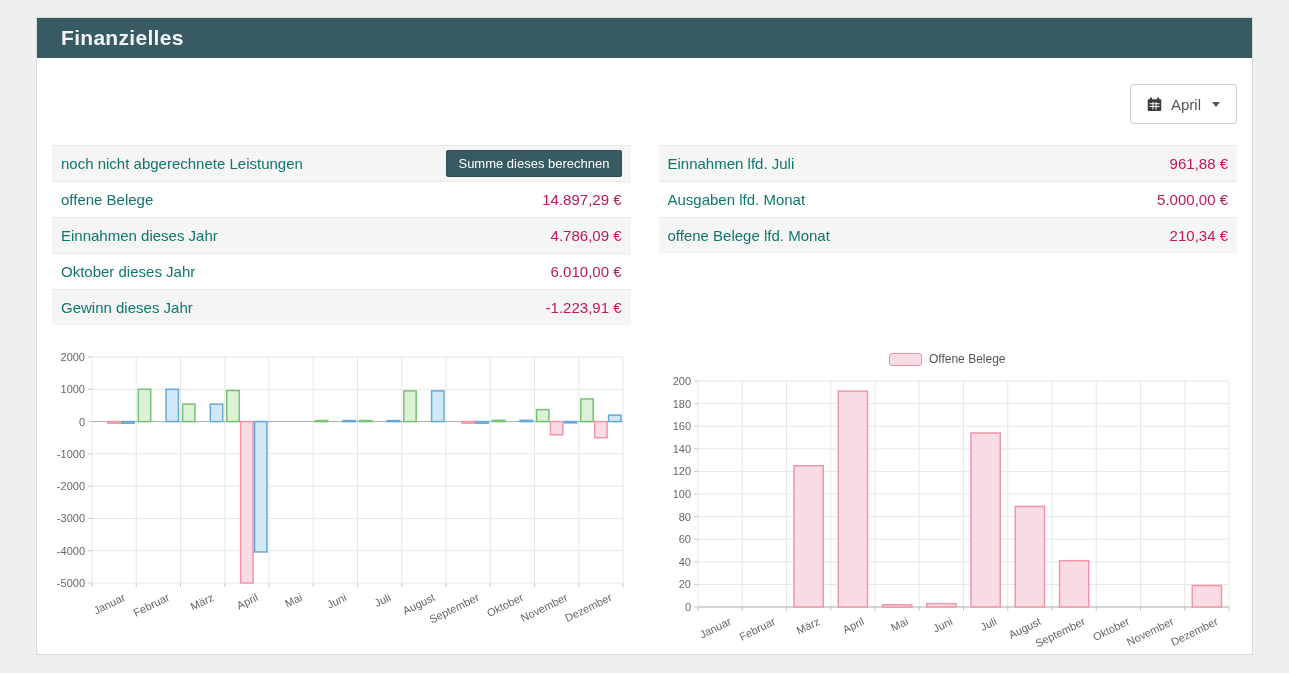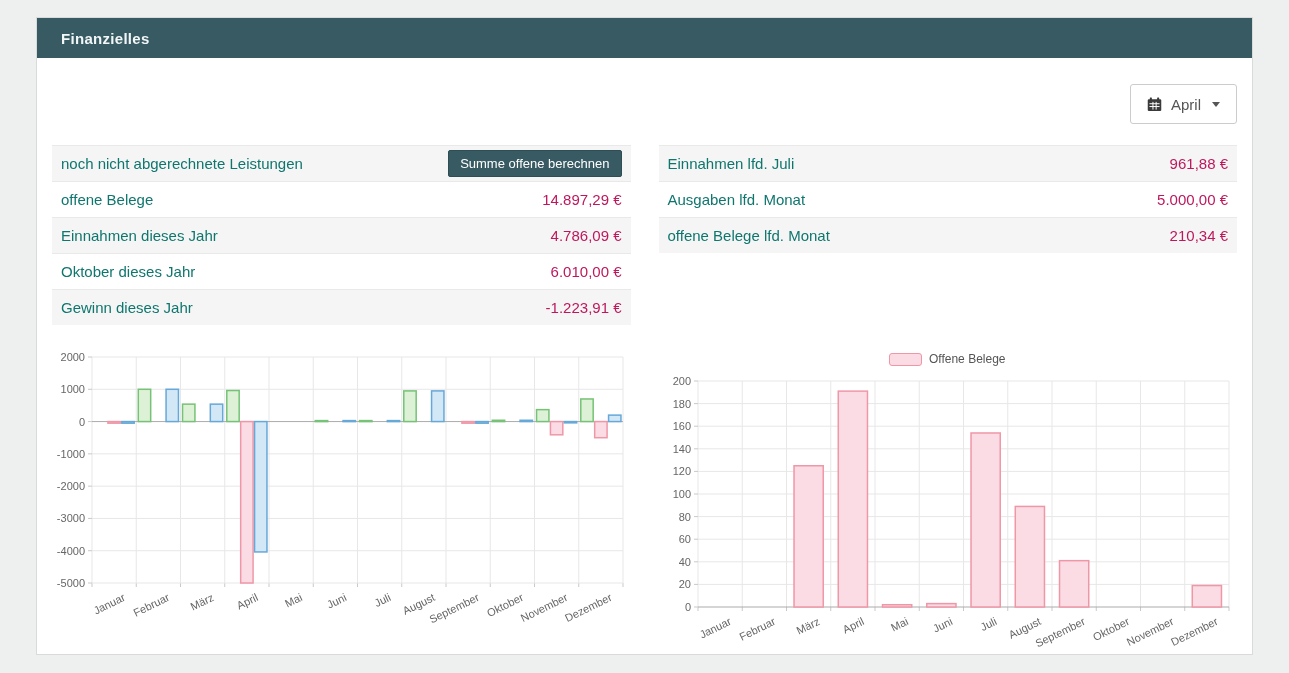--- a/index.html
+++ b/index.html
@@ -1,19 +1,19 @@
 <!DOCTYPE html>
 <html><head>
 <meta charset="utf-8">
 <style>
   html,body{margin:0;padding:0;}
   body{background:#eef0ef;font-family:"Liberation Sans",sans-serif;color:#555;}
   .page{position:relative;width:1289px;height:673px;background:#eef0ef;overflow:hidden;}
   .card{position:absolute;left:36px;top:17px;width:1217px;height:638px;background:#fff;border:1px solid #d8dbda;box-sizing:border-box;}
-  .card-header{height:40px;background:#375a63;color:#f2f6f6;display:flex;align-items:center;padding:0 24px;font-size:15px;font-weight:bold;letter-spacing:.3px;}
+  .card-header{height:40px;background:#375a63;color:#f2f6f6;display:flex;align-items:center;padding:0 24px;font-size:21px;font-weight:bold;letter-spacing:.3px;}
   .card-body{padding:0 15px;}
   .toolbar{display:flex;justify-content:flex-end;margin-top:26px;height:40px;}
   .month-btn{display:flex;align-items:center;gap:9px;background:#fff;border:1px solid #ccc;border-radius:3px;padding:0 16px;font-size:15px;color:#555;height:40px;cursor:pointer;font-family:"Liberation Sans",sans-serif;}
   .caret{width:0;height:0;border-left:4px solid transparent;border-right:4px solid transparent;border-top:5px solid #555;margin-left:2px;}
   .summary-row{display:flex;gap:28px;margin-top:21px;}
   .summary-table{flex:1;}
   .trow{display:flex;justify-content:space-between;align-items:center;height:35px;padding:0 9px;border-top:1px solid #e9e9e9;font-size:15px;}
   .summary-table .trow:nth-child(odd){background:#f5f5f5;}
   .tlabel{color:#0f766e;}
   .tval{color:#be185d;}
@@ -49,21 +49,21 @@
           </span>
           <span>April</span>
           <span class="caret"></span>
         </button>
       </div>
 
       <div class="summary-row">
         <div class="summary-table" id="table-left">
             <div class="trow">
               <span class="tlabel">noch nicht abgerechnete Leistungen</span>
-              <button class="btn-calc">Summe offene berechnen</button>
+              <button class="btn-calc">Summe dieses berechnen</button>
             </div>
             <div class="trow">
               <span class="tlabel">offene Belege</span>
               <span class="tval">14.897,29 €</span>
             </div>
             <div class="trow">
               <span class="tlabel">Einnahmen dieses Jahr</span>
               <span class="tval">4.786,09 €</span>
             </div>
             <div class="trow">

